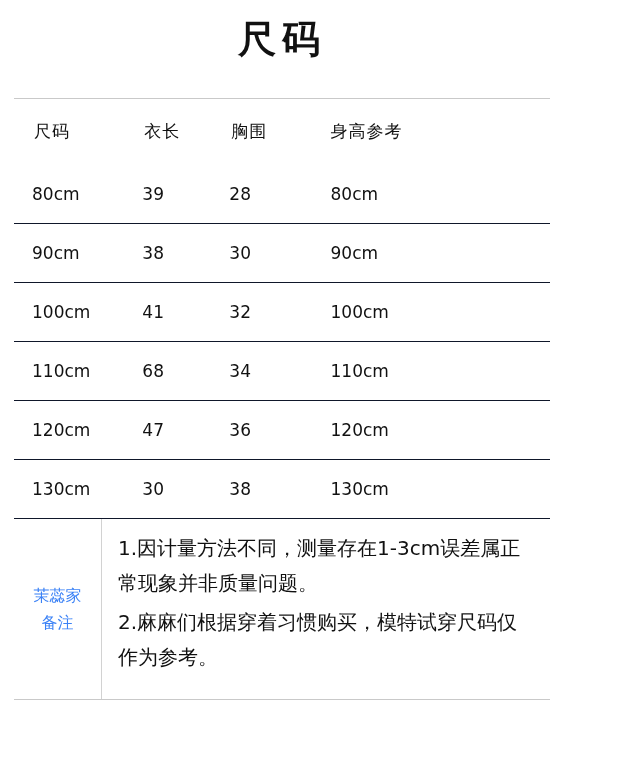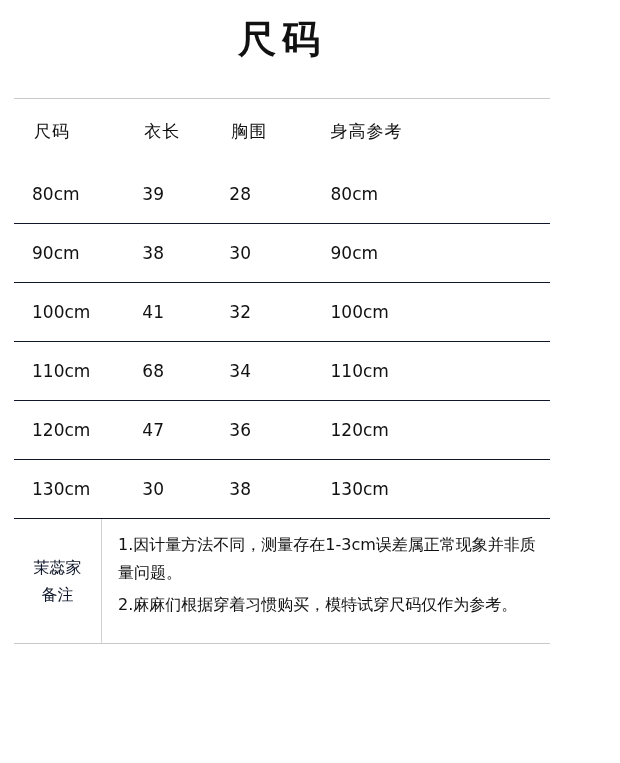--- a/index.html
+++ b/index.html
@@ -99,35 +99,35 @@
     flex-direction: column;
     justify-content: center;
     align-items: center;
     padding: 10px 4px;
     box-sizing: border-box;
   }
   .note-label span {
     display: block;
     font-size: 16px;
     line-height: 1.7;
-    color: #0f172a;
+    color: #3b82f6;
     text-align: center;
     font-family: "DejaVu Sans", sans-serif;
   }
   .note-body {
     flex: 1 1 auto;
     padding: 12px 14px 12px 16px;
     box-sizing: border-box;
     display: flex;
     flex-direction: column;
     justify-content: center;
   }
   .note-body p {
     margin: 0 0 4px 0;
-    font-size: 16px;
+    font-size: 20px;
     line-height: 1.75;
     color: #111111;
     font-family: "DejaVu Sans", sans-serif;
   }
   .note-body p:last-child {
     margin-bottom: 12px;
   }
 </style>
 </head>
 <body>

